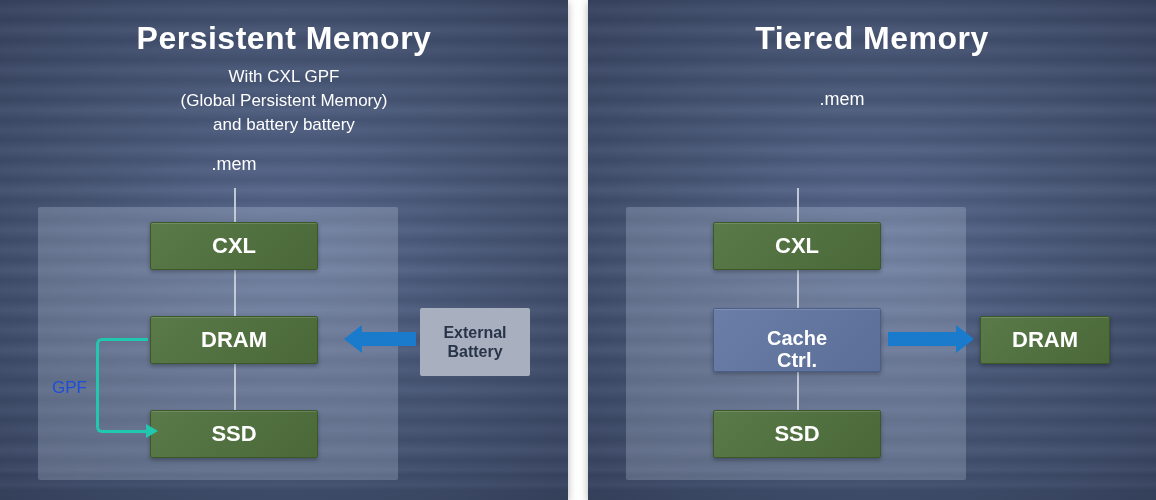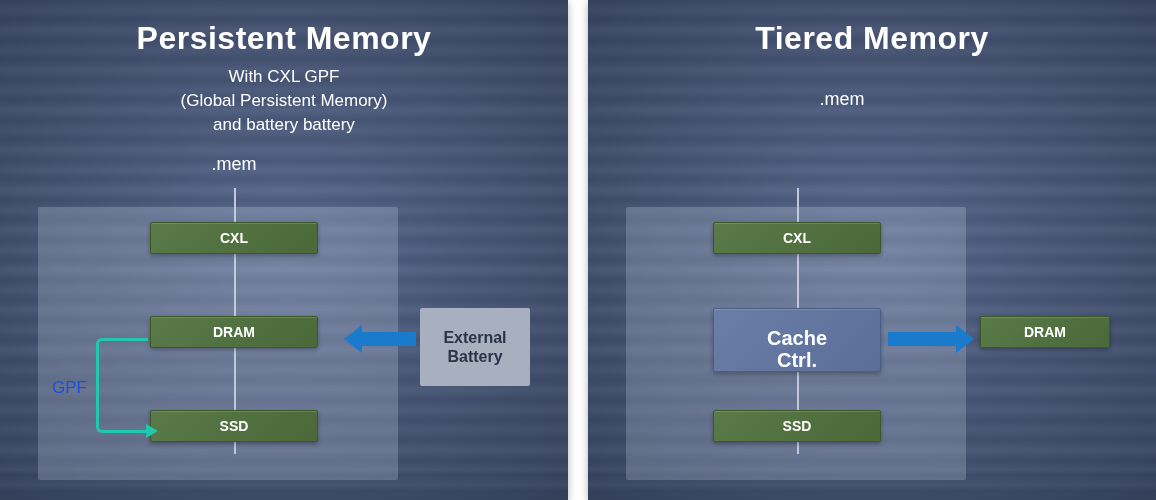--- a/index.html
+++ b/index.html
@@ -94,46 +94,46 @@
   border-radius: 2px;
 }
 .vline {
   position: absolute;
   width: 2px;
   background: rgba(220,225,235,0.8);
 }
 .block {
   position: absolute;
   width: 168px;
-  height: 32px;
+  height: 48px;
   display: flex;
   align-items: center;
   justify-content: center;
-  font-size: 14px;
+  font-size: 22px;
   font-weight: bold;
   color: #fff;
   border-radius: 2px;
   text-align: center;
 }
 .block.small { height: 64px; font-size: 20px; line-height: 1.1; text-align: center; align-items: flex-end; }
 .green {
   background: linear-gradient(135deg, #5a7a4a 0%, #4a6838 100%);
   border: 1px solid #3a5828;
   box-shadow: inset 0 1px 0 rgba(255,255,255,0.15), 0 2px 4px rgba(0,0,0,0.3);
 }
 .blue {
   background: linear-gradient(135deg, #6a7ea8 0%, #5a6e98 100%);
   border: 1px solid #4a5e88;
   box-shadow: inset 0 1px 0 rgba(255,255,255,0.15), 0 2px 4px rgba(0,0,0,0.3);
 }
 .gray {
   background: #a8b0c0;
   color: #2a3448;
   width: 110px;
-  height: 78px;
+  height: 68px;
   font-size: 16px;
   font-weight: bold;
   text-align: center;
   line-height: 1.2;
   border-radius: 2px;
 }
 .gpf-label {
   position: absolute;
   font-size: 17px;
   color: #1d4ed8;

